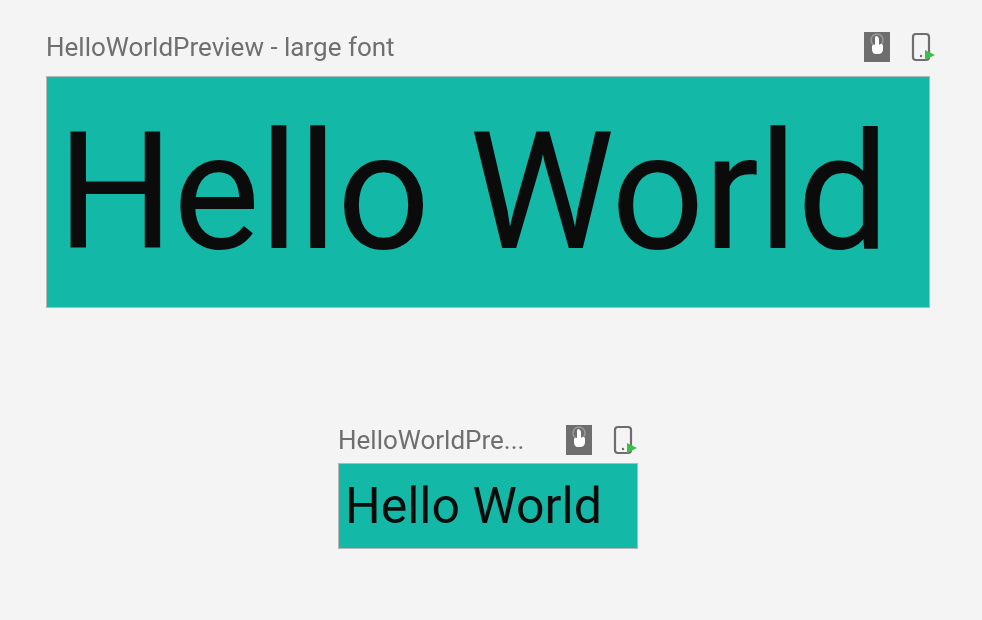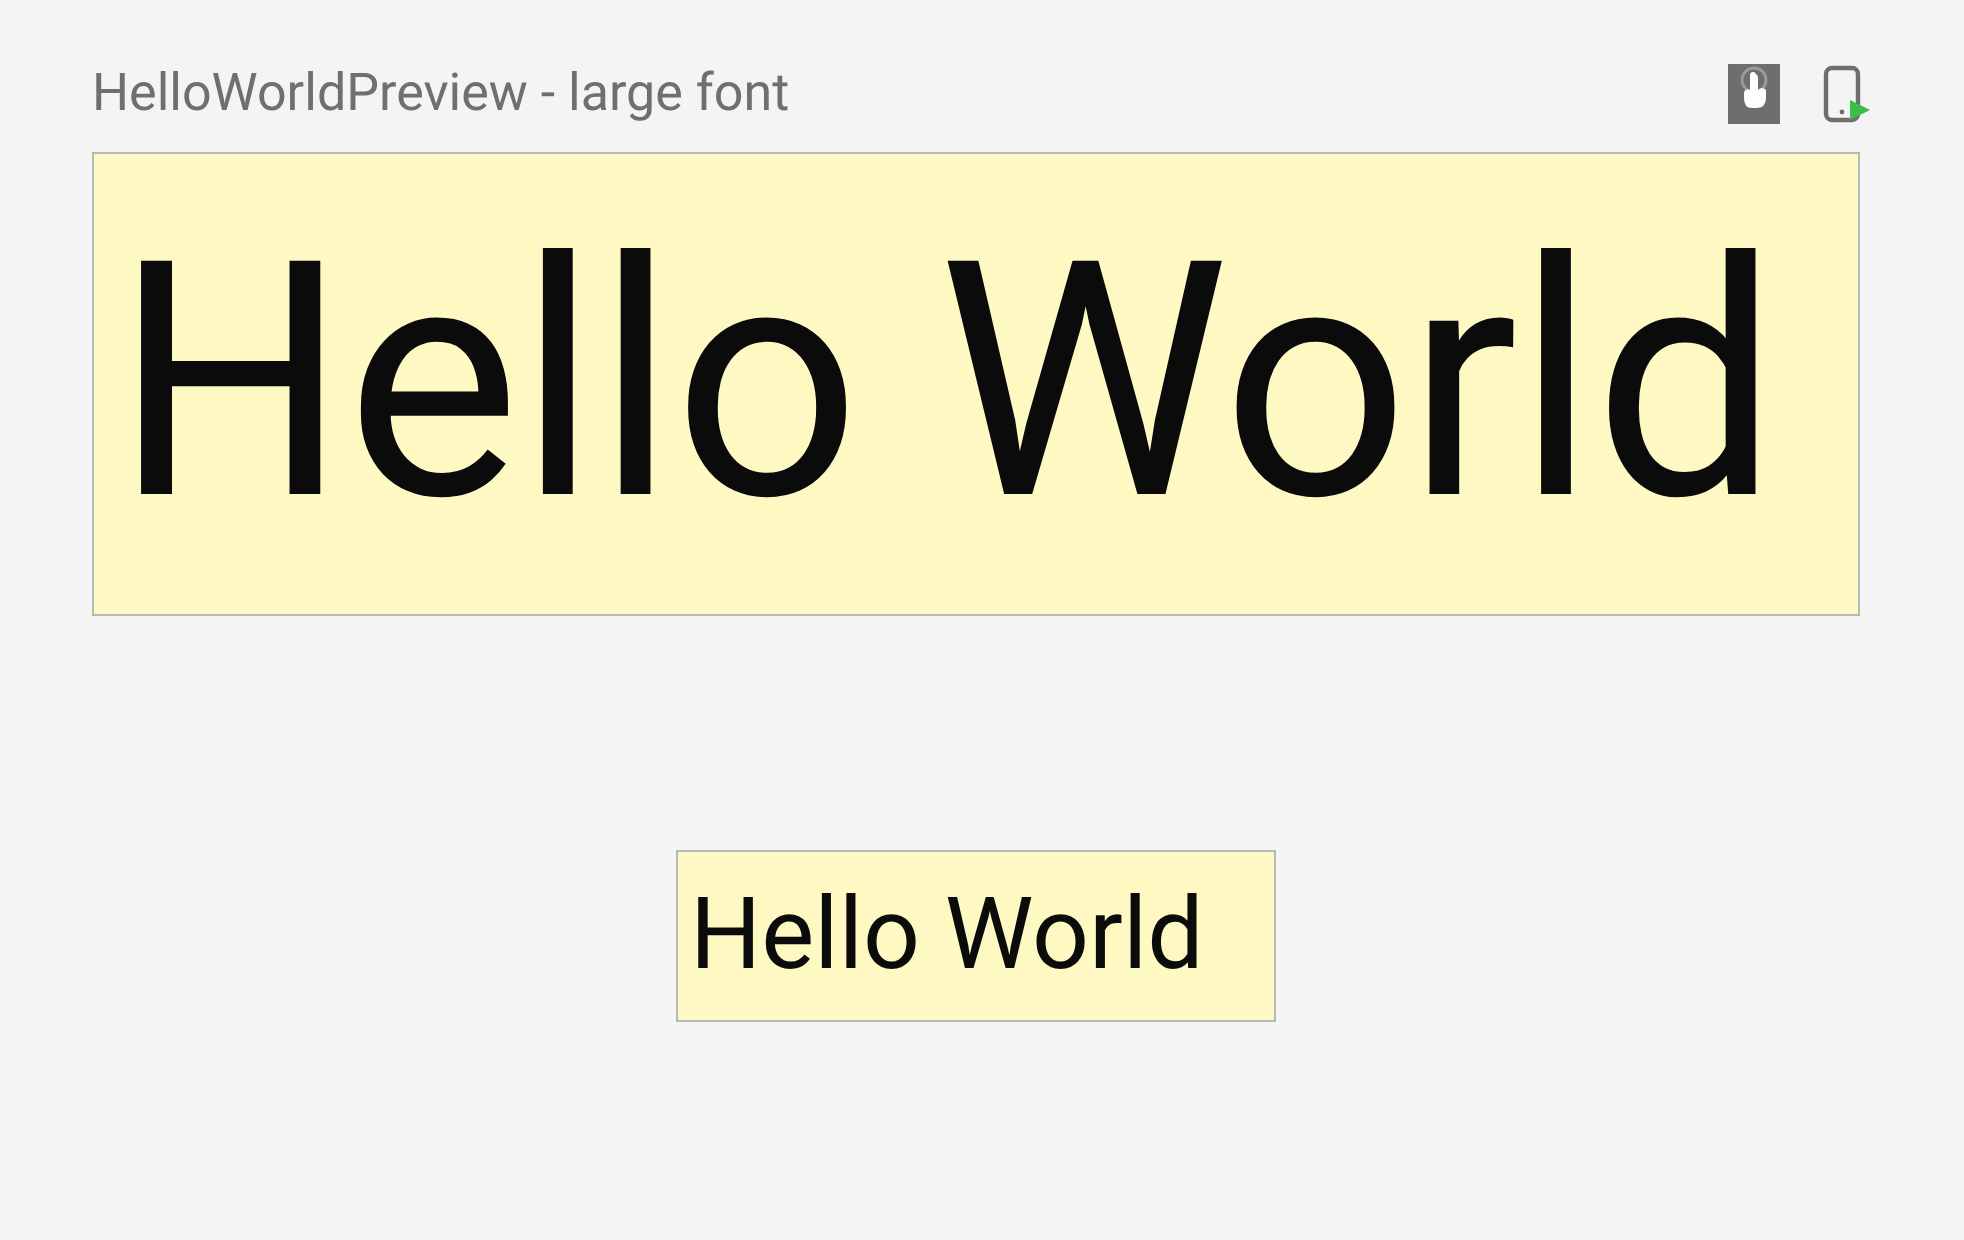--- a/index.html
+++ b/index.html
@@ -41,21 +41,21 @@
     }
     .icon-btn {
       width: 26px;
       height: 30px;
       cursor: pointer;
       display: flex;
       align-items: center;
       justify-content: center;
     }
     .preview-canvas {
-      background: #fef9c3;
+      background: #14b8a6;
       border: 1px solid #b7b7b7;
       display: flex;
       align-items: center;
       justify-content: flex-start;
       padding: 0 10px;
     }
     .preview-canvas.large {
       width: 884px;
       height: 232px;
     }
@@ -119,16 +119,38 @@
         </svg>
       </div>
     </div>
   </div>
   <div class="preview-canvas large">
     <span class="content-text">Hello World</span>
   </div>
 </div>
 
 <div class="small-block">
+  <div class="preview-header">
+    <span class="preview-title">HelloWorldPre...</span>
+    <div class="preview-actions">
+      <div class="icon-btn">
+        <svg width="26" height="30" viewBox="0 0 26 30">
+          <rect x="0" y="0" width="26" height="30" fill="#6e6e6e"></rect>
+          <g fill="#ffffff">
+            <rect x="11" y="4" width="3" height="9" rx="1.5"></rect>
+            <path d="M11 13 L11 7 Q11 5 13 5 Q15 5 15 7 L15 13 Q17 11 19 13 L19 17 Q19 22 14 22 L12 22 Q8 22 8 17 L8 14 Q9 12 11 13 Z"></path>
+            <circle cx="13" cy="8" r="6" fill="none" stroke="#ffffff" stroke-width="1.5" opacity="0.3"></circle>
+          </g>
+        </svg>
+      </div>
+      <div class="icon-btn">
+        <svg width="26" height="30" viewBox="0 0 26 30">
+          <rect x="3" y="2" width="16" height="26" rx="3" fill="none" stroke="#6e6e6e" stroke-width="2.2"></rect>
+          <circle cx="11" cy="24" r="1.2" fill="#6e6e6e"></circle>
+          <path d="M15 18 L25 23 L15 28 Z" fill="#3bbf4a"></path>
+        </svg>
+      </div>
+    </div>
+  </div>
   <div class="preview-canvas small">
     <span class="content-text">Hello World</span>
   </div>
 </div>
 
 </body></html>

